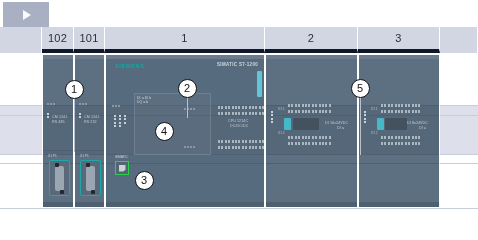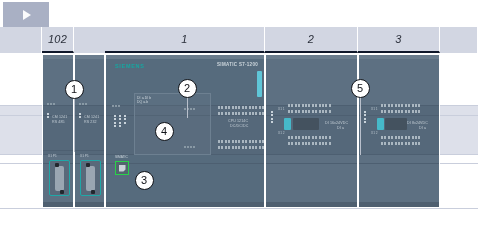--- a/index.html
+++ b/index.html
@@ -33,21 +33,21 @@
     background:#d2d6e2;
   }
   .slot-cell{
     position:absolute;top:0;height:26px;
     background:#d2d6e2;
     border-right:1px solid #ffffff;
     box-sizing:border-box;
     display:flex;align-items:center;justify-content:center;
     font-size:11px;color:#2a2f3a;letter-spacing:.2px;
   }
-  .slot-cell.underline{border-bottom:2px solid #0f172a;font-style:italic;}
+  .slot-cell.underline{border-bottom:4px solid #0f172a;}
   .slot-cell.blank{color:transparent;}
 
   
   .rack-bg{position:absolute;left:0;top:53px;width:478px;height:159px;background:#ffffff;}
   .band{position:absolute;left:0;width:478px;background:#dde0ea;}
   .band-line{position:absolute;left:0;width:478px;height:1px;background:#c9cedc;}
 
   
   .rack{position:absolute;top:55px;height:152px;}
   .module{
@@ -157,20 +157,21 @@
 
   <div class="toolbar">
     <div class="collapse-btn">
       <span class="tri"></span>
     </div>
   </div>
 
   <div class="slot-header" id="slotHeader">
       <div class="slot-cell blank" style="left: 0px; width: 42px;"></div>
       <div class="slot-cell underline" style="left: 42px; width: 32px;">102</div>
+      <div class="slot-cell underline" style="left: 74px; width: 31px;">101</div>
       <div class="slot-cell underline" style="left: 105px; width: 160px;">1</div>
       <div class="slot-cell underline" style="left: 265px; width: 93px;">2</div>
       <div class="slot-cell underline" style="left: 358px; width: 82px;">3</div>
       <div class="slot-cell blank" style="left: 440px; width: 38px;"></div>
     </div>
 
   <div class="rack-bg">
     <div class="band" style="top:52px;height:49px;"></div>
     <div class="band-line" style="top:52px;"></div>
     <div class="band-line" style="top:62px;"></div>

